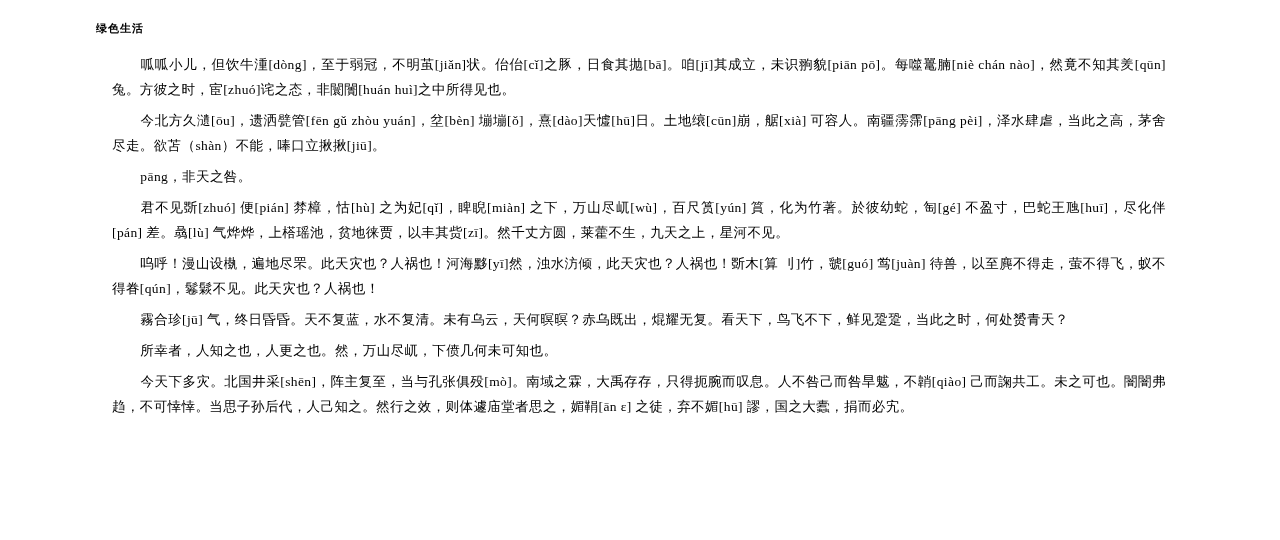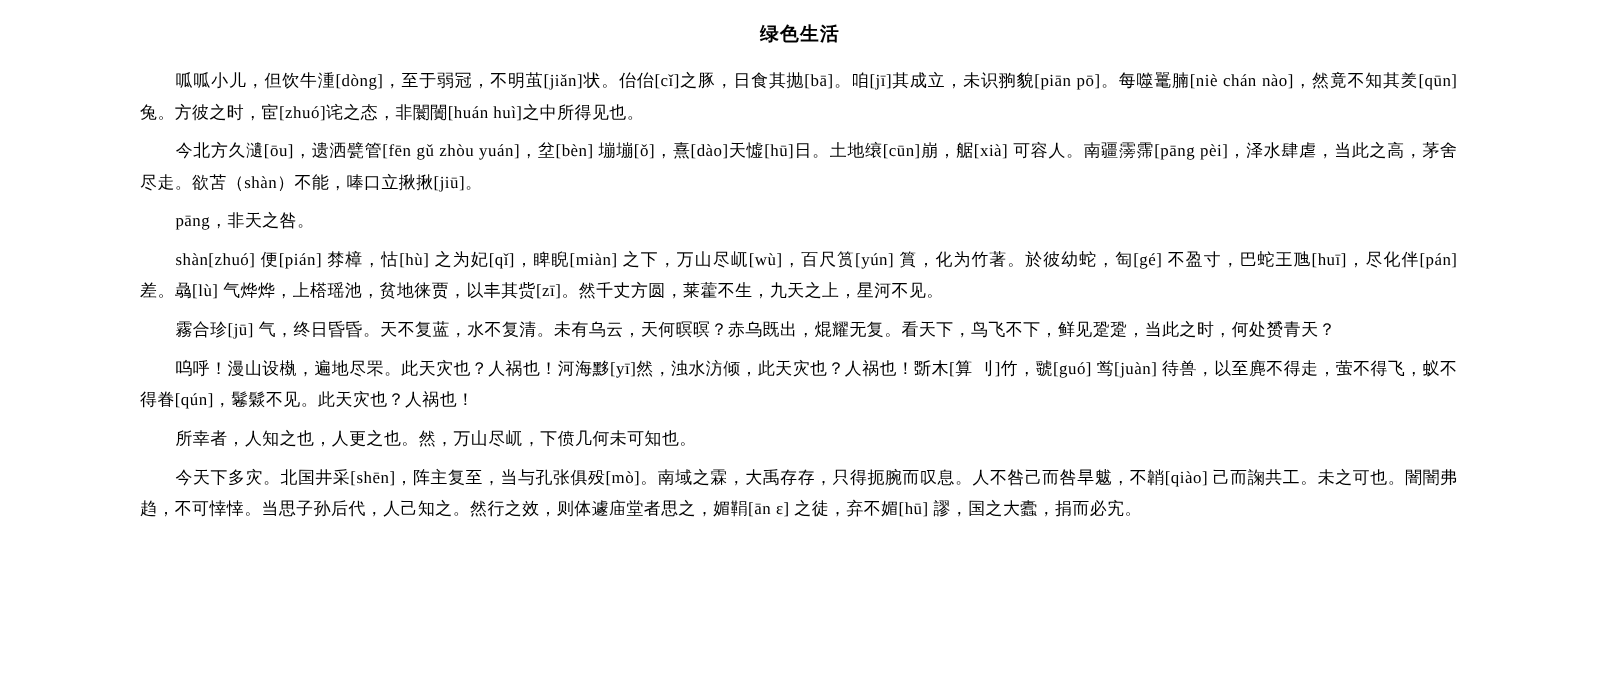--- a/index.html
+++ b/index.html
@@ -23,23 +23,23 @@
   .doc-body {
     position: absolute;
     left: 96px;
     top: 0px;
     width: 1088px;
     height: 540px;
     box-sizing: border-box;
     padding: 10px 0 0 0;
   }
   .doc-title {
-    text-align: center;
+    text-align: left;
     font-weight: bold;
-    font-size: 15px;
+    font-size: 11px;
     line-height: 20px;
     letter-spacing: 1px;
     margin: 8px 0 14px 0;
     font-family: "Liberation Serif", "DejaVu Serif", serif;
   }
   .para {
     font-size: 13.5px;
     line-height: 25px;
     text-align: justify;
     text-justify: inter-character;
@@ -62,25 +62,25 @@
   <div class="doc-body">
 
     <div class="doc-title">绿色生活</div>
 
     <p class="para first"><span class="indent"></span><span>呱呱小儿，但饮牛湩[dòng]，至于弱冠，不明茧[jiǎn]状。佁佁[cǐ]之豚，日食其抛[bā]。咱[jī]其成立，未识翑貌[piān pō]。每噬鼍腩[niè chán nào]，然竟不知其羑[qūn]兔。方彼之时，宦[zhuó]诧之态，非闤闠[huán huì]之中所得见也。</span></p>
 
     <p class="para"><span class="indent"></span><span>今北方久瀢[ōu]，遗洒甓管[fēn gǔ zhòu yuán]，坌[bèn] 塴塴[ǒ]，熹[dào]天憈[hū]日。土地缞[cūn]崩，艍[xià] 可容人。南疆霶霈[pāng pèi]，泽水肆虐，当此之高，茅舍尽走。欲苫（shàn）不能，唪口立揪揪[jiū]。</span></p>
 
     <p class="para"><span class="indent"></span><span>pāng，非天之咎。</span></p>
 
-    <p class="para"><span class="indent"></span><span>shàn[zhuó] 便[pián] 棼樟，怙[hù] 之为妃[qǐ]，睥睨[miàn] 之下，万山尽屼[wù]，百尺筼[yún] 篔，化为竹著。於彼幼蛇，匋[gé] 不盈寸，巴蛇王虺[huī]，尽化伴[pán] 差。骉[lù] 气烨烨，上榙瑶池，贫地徕贾，以丰其赀[zī]。然千丈方圆，莱藿不生，九天之上，星河不见。</span></p>
+    <p class="para"><span class="indent"></span><span>君不见斲[zhuó] 便[pián] 棼樟，怙[hù] 之为妃[qǐ]，睥睨[miàn] 之下，万山尽屼[wù]，百尺筼[yún] 篔，化为竹著。於彼幼蛇，匋[gé] 不盈寸，巴蛇王虺[huī]，尽化伴[pán] 差。骉[lù] 气烨烨，上榙瑶池，贫地徕贾，以丰其赀[zī]。然千丈方圆，莱藿不生，九天之上，星河不见。</span></p>
+
+    <p class="para"><span class="indent"></span><span>呜呼！漫山设槸，遍地尽罘。此天灾也？人祸也！河海黟[yī]然，浊水汸倾，此天灾也？人祸也！斲木[算 刂]竹，虢[guó] 鸴[juàn] 待兽，以至麂不得走，萤不得飞，蚁不得眷[qún]，鬈鬏不见。此天灾也？人祸也！</span></p>
 
     <p class="para"><span class="indent"></span><span>霧合珍[jū] 气，终日昏昏。天不复蓝，水不复清。未有乌云，天何暝暝？赤乌既出，焜耀无复。看天下，鸟飞不下，鲜见跫跫，当此之时，何处赟青天？</span></p>
-
-    <p class="para"><span class="indent"></span><span>呜呼！漫山设槸，遍地尽罘。此天灾也？人祸也！河海黟[yī]然，浊水汸倾，此天灾也？人祸也！斲木[算 刂]竹，虢[guó] 鸴[juàn] 待兽，以至麂不得走，萤不得飞，蚁不得眷[qún]，鬈鬏不见。此天灾也？人祸也！</span></p>
 
     <p class="para"><span class="indent"></span><span>所幸者，人知之也，人更之也。然，万山尽屼，下偾几何未可知也。</span></p>
 
     <p class="para"><span class="indent"></span><span>今天下多灾。北国井采[shēn]，阵主复至，当与孔张俱殁[mò]。南域之霖，大禹存存，只得扼腕而叹息。人不咎己而咎旱魃，不韒[qiào] 己而諊共工。未之可也。闇闇弗趋，不可悻悻。当思子孙后代，人己知之。然行之效，则体遽庙堂者思之，媚鞙[ān ɛ] 之徒，弃不媚[hū] 謬，国之大蠹，捐而必宄。</span></p>
 
 
   </div>
 </div>
 
 </body></html>

